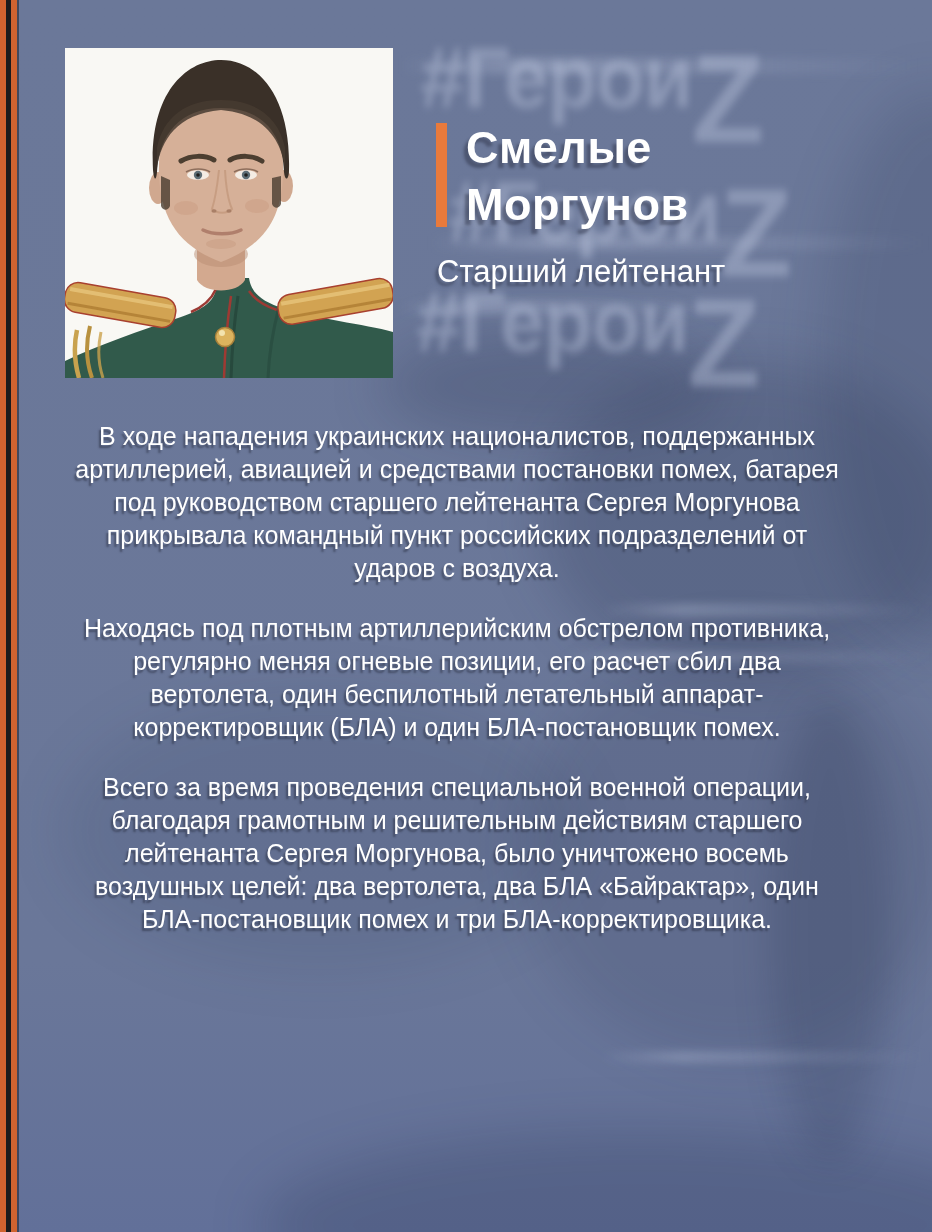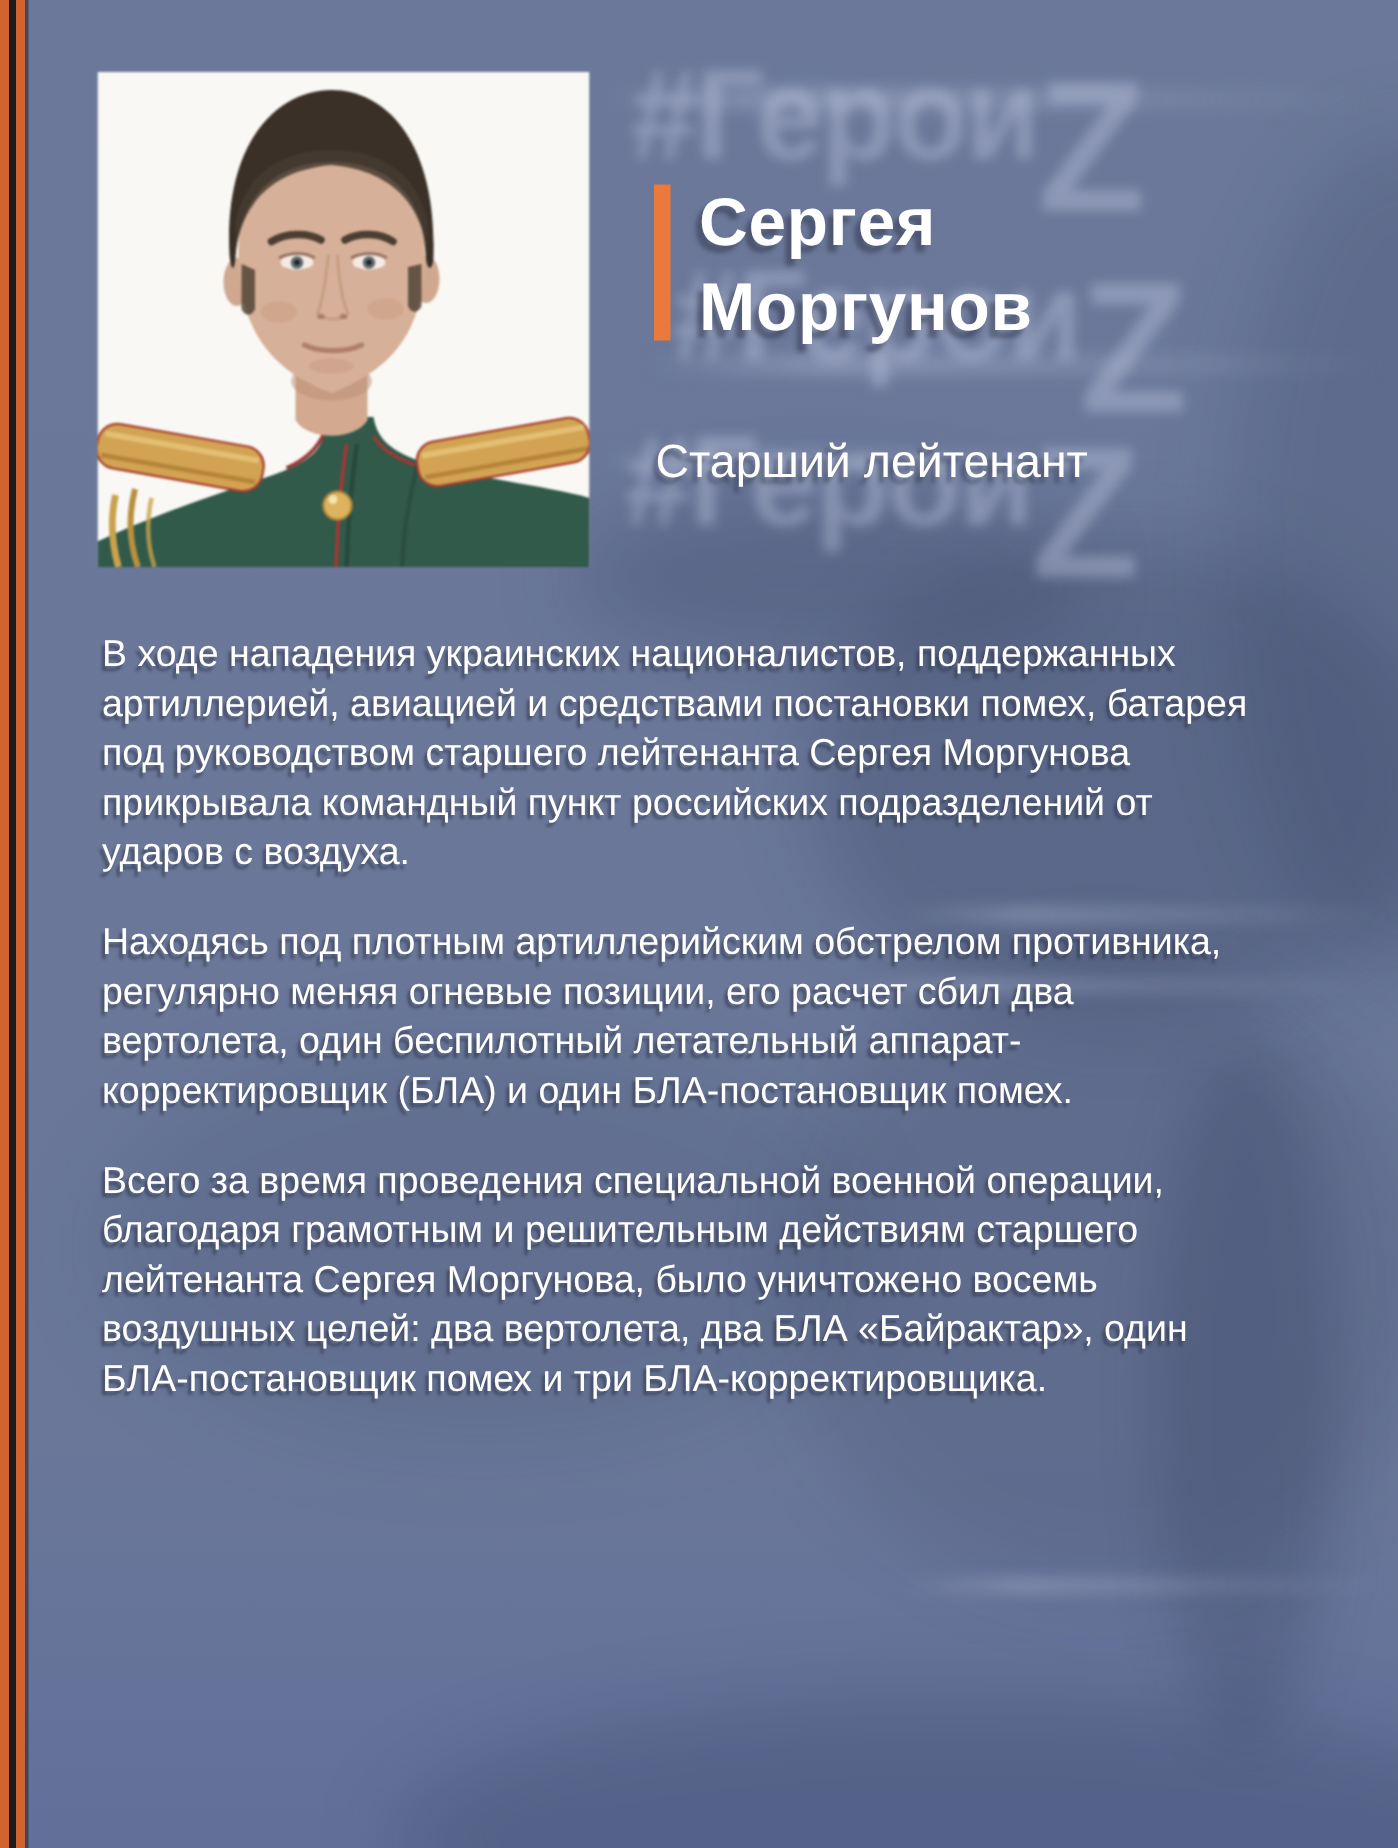--- a/index.html
+++ b/index.html
@@ -52,29 +52,28 @@
   .name {
     position:absolute; left:466px; top:119px; z-index:4; margin:0;
     color:#fff; font-size:45px; font-weight:bold; line-height:57px; letter-spacing:.5px;
     text-shadow:-4px 5px 3px rgba(40,45,65,.45);
   }
   .name span { display:block; }
   .rank {
     position:absolute; left:437px; top:252px; z-index:4;
     color:#fff; font-size:31px; line-height:40px;
     text-shadow:-3px 4px 3px rgba(40,45,65,.5);
-    margin-top:36px;
   }
   
   .article {
     position:absolute; left:68px; top:420px; width:778px; z-index:4;
     color:#fff; font-size:25px; line-height:33px;
     text-shadow:-2px 3px 2px rgba(38,43,62,.55);
   }
-  .article p { margin:0 0 27px 0; }
+  .article p { margin:0 0 27px 0;text-align:center; }
 </style>
 </head>
 <body>
 
 <div class="poster">
 
   <div class="ribbon"></div>
 
   <div class="blob b1"></div>
   <div class="blob b2"></div>
@@ -156,21 +155,21 @@
         <path d="M138 182 C148 187 166 187 176 182" stroke="#b07f6c" stroke-width="3.5" fill="none" stroke-linecap="round"></path>
       </g>
       <circle cx="160" cy="289" r="9.5" fill="#dcb35e" stroke="#a8803a" stroke-width="1.5"></circle>
       <circle cx="157" cy="285" r="3" fill="#f3e3ae"></circle>
     </svg>
   </div>
 
   <div class="accent-bar"></div>
 
   <h1 class="name">
-    <span>Сергея</span>
+    <span>Смелые</span>
     <span>Моргунов</span>
   </h1>
 
   <div class="rank">Старший лейтенант</div>
 
   <div class="article">
     <p>В ходе нападения украинских националистов, поддержанных артиллерией, авиацией и средствами постановки помех, батарея под руководством старшего лейтенанта Сергея Моргунова прикрывала командный пункт российских подразделений от ударов с воздуха.</p>
     <p>Находясь под плотным артиллерийским обстрелом противника, регулярно меняя огневые позиции, его расчет сбил два вертолета, один беспилотный летательный аппарат-корректировщик (БЛА) и один БЛА-постановщик помех.</p>
     <p>Всего за время проведения специальной военной операции, благодаря грамотным и решительным действиям старшего лейтенанта Сергея Моргунова, было уничтожено восемь воздушных целей: два вертолета, два БЛА «Байрактар», один БЛА-постановщик помех и три БЛА-корректировщика.</p>
   </div>

